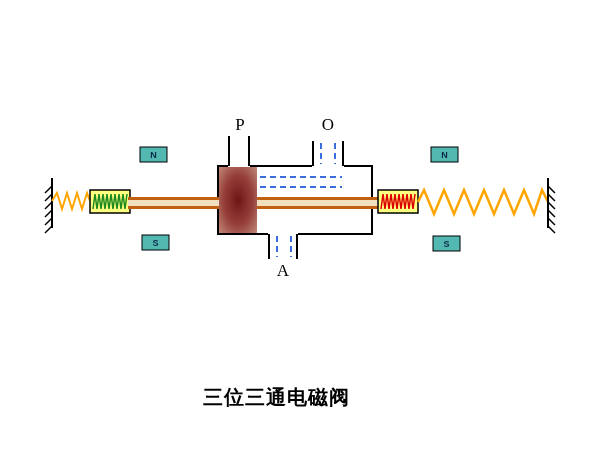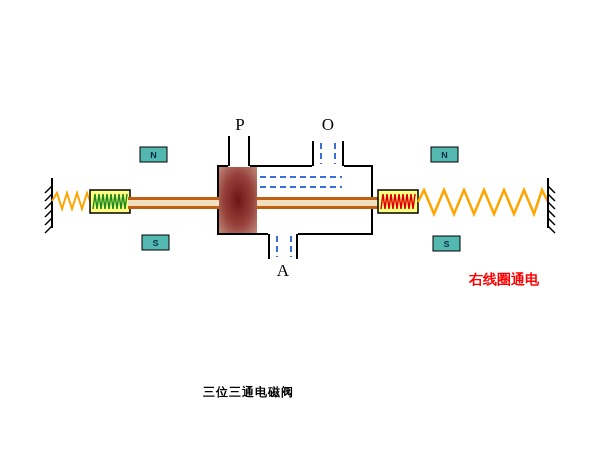--- a/index.html
+++ b/index.html
@@ -27,21 +27,21 @@
     align-items: center;
     justify-content: center;
   }
   .annotation {
     font-size: 14px;
     font-weight: bold;
     color: #ff0000;
     white-space: nowrap;
   }
   .caption {
-    font-size: 12px;
+    font-size: 20px;
     font-weight: bold;
     color: #000000;
     letter-spacing: 1px;
     white-space: nowrap;
   }
   svg { display: block; }
 </style>
 </head>
 <body>
 
@@ -136,17 +136,16 @@
 
   <div class="abs port-label" style="left:231px; top:115px;">P</div>
   <div class="abs port-label" style="left:319px; top:115px;">O</div>
   <div class="abs port-label" style="left:274px; top:261px;">A</div>
 
   <div class="abs magnet-label" style="left:140px; top:147px; width:27px; height:15px;">N</div>
   <div class="abs magnet-label" style="left:142px; top:235px; width:27px; height:15px;">S</div>
   <div class="abs magnet-label" style="left:431px; top:147px; width:27px; height:15px;">N</div>
   <div class="abs magnet-label" style="left:433px; top:236px; width:27px; height:15px;">S</div>
 
-  <div class="abs annotation" style="left:469px; top:271px;">右线圈通电</div>
 
   <div class="abs caption" style="left:203px; top:384px;">三位三通电磁阀</div>
 
 </div>
 
 </body></html>

